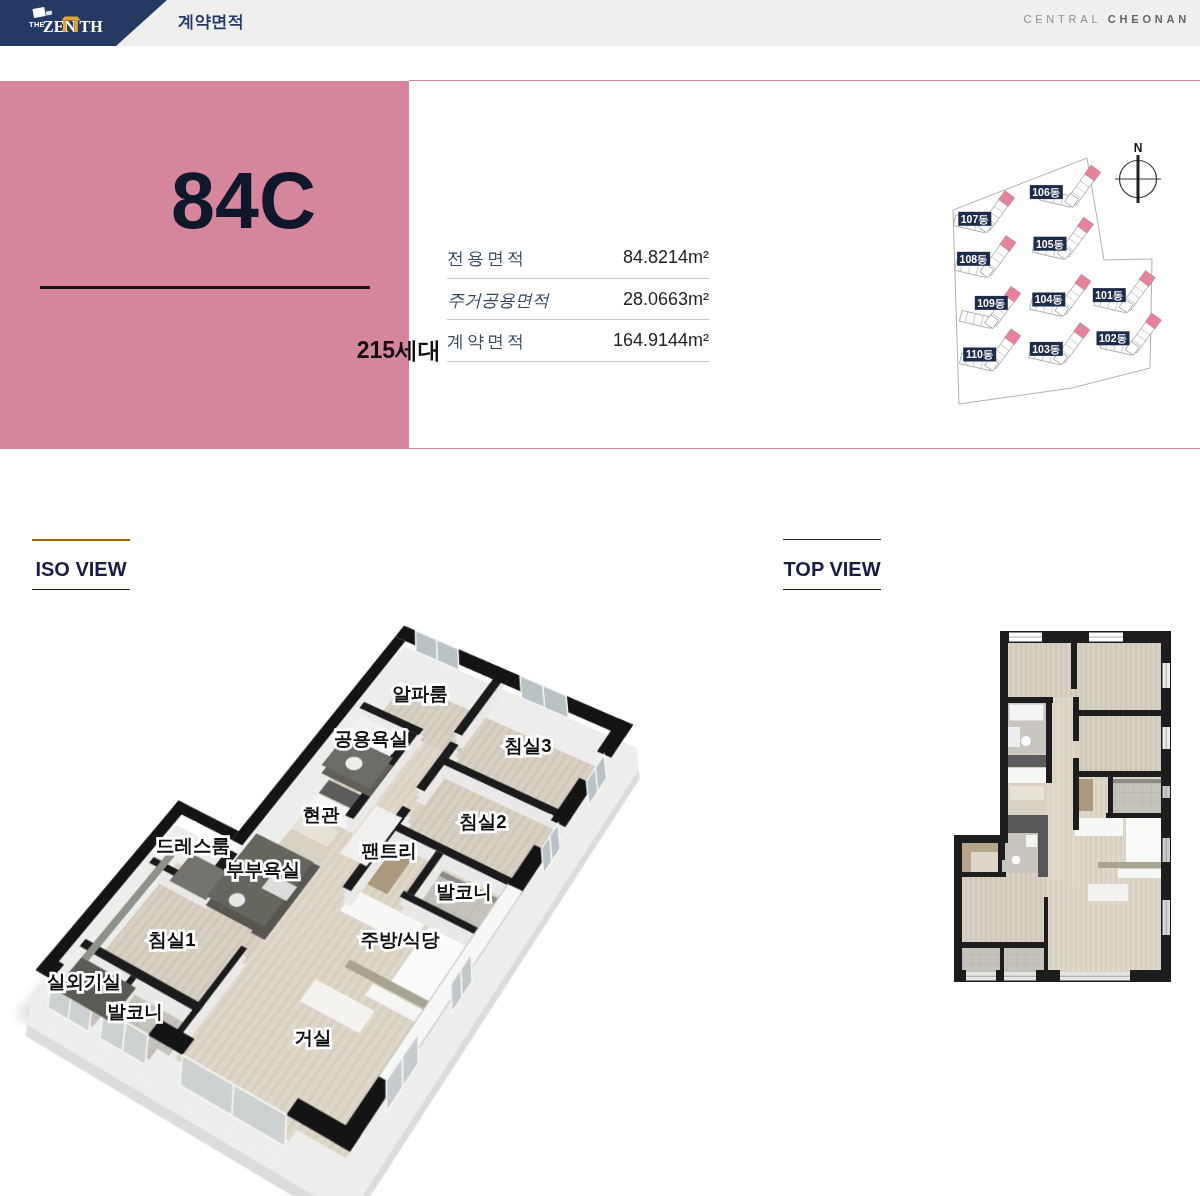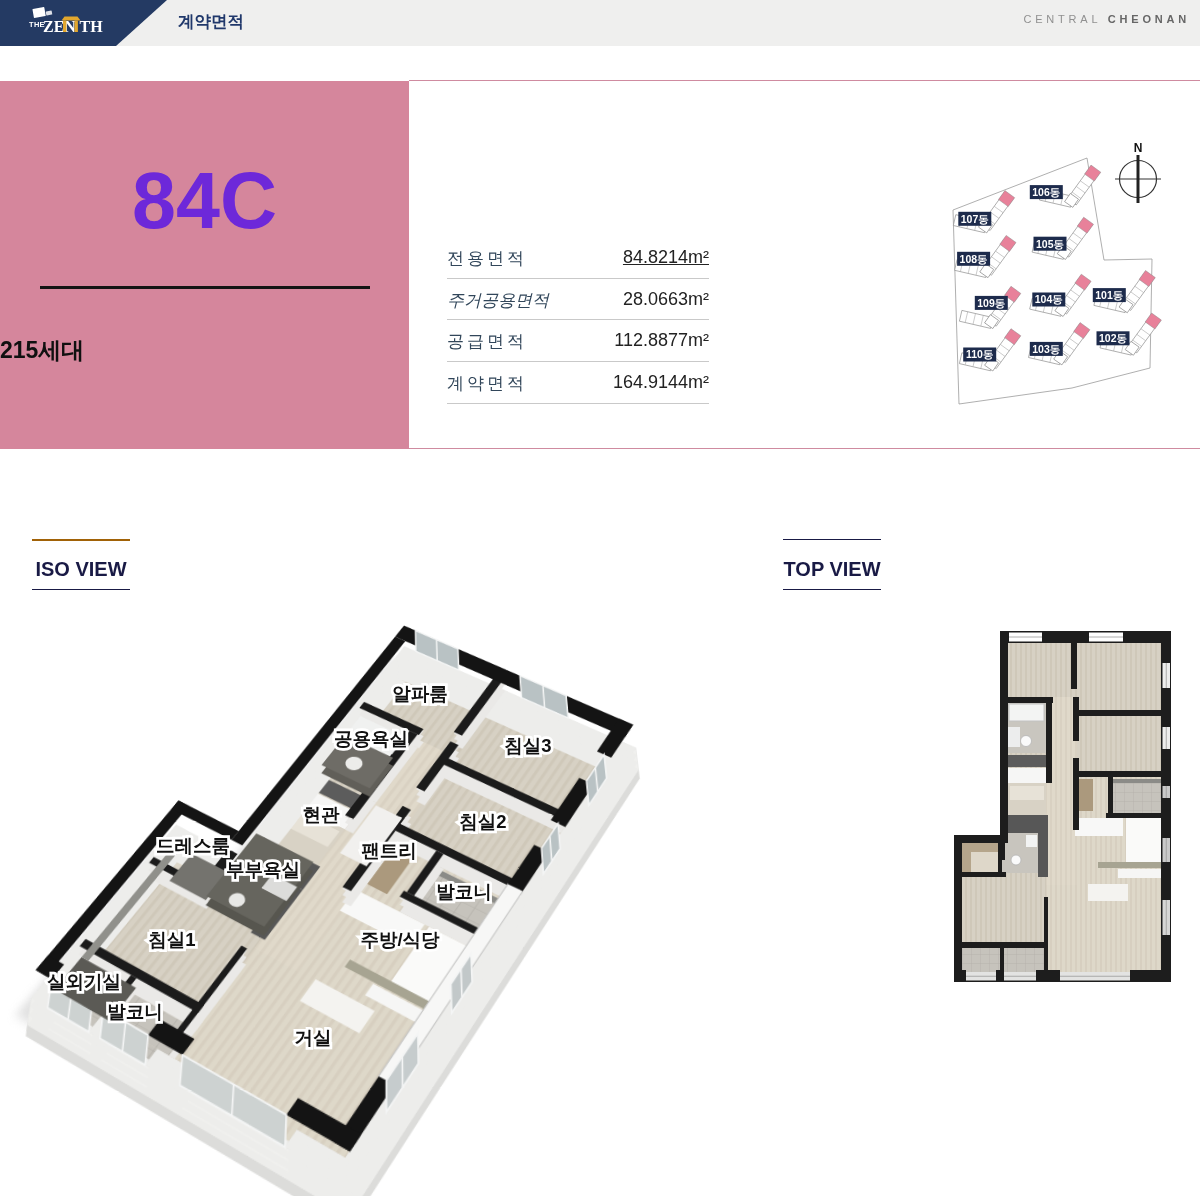--- a/index.html
+++ b/index.html
@@ -32,42 +32,38 @@
   <div class="abs" style="left:178px;top:11px;font-size:16.5px;font-weight:bold;color:#20386b;">계약면적</div>
 
   <div class="abs" style="left:16px;top:13px;width:1174px;text-align:right;font-size:11px;letter-spacing:3.8px;color:#909090;">CENTRAL <span style="color:#666;font-weight:bold;">CHEONAN</span></div>
 
   <div class="abs" style="left:409px;top:80px;width:791px;height:1px;background:#cf8ba0;"></div>
 
   <div class="abs" style="left:409px;top:448px;width:791px;height:1px;background:#cf8ba0;"></div>
 
   <div class="abs" style="left:0;top:81px;width:409px;height:368px;background:#d5869c;"></div>
 
-  <div class="abs" style="left:0;top:161px;width:409px;text-align:center;font-size:79px;font-weight:bold;color:#6d28d9;line-height:1;">84C</div>
+  <div class="abs" style="left:0;top:161px;width:409px;text-align:center;font-size:79px;font-weight:bold;color:#0f172a;line-height:1;padding-left:39px;">84C</div>
 
   <div class="abs" style="left:40px;top:286px;width:330px;height:3px;background:#141414;"></div>
 
-  <div class="abs" style="left:0;top:335px;width:441px;text-align:left;font-size:23px;font-weight:bold;color:#101010;">215세대</div>
+  <div class="abs" style="left:0;top:335px;width:441px;text-align:right;font-size:23px;font-weight:bold;color:#101010;">215세대</div>
 
   <div class="abs" style="left:447px;top:238px;width:262px;">
 
     <div style="position:relative;height:40px;border-bottom:1px solid #c9c9c9;">
       <span style="position:absolute;left:0;top:9px;font-size:17px;color:#31465a;letter-spacing:3px;">전용면적</span>
-      <span style="position:absolute;right:0;top:9px;font-size:18px;color:#222;text-decoration:underline;">84.8214m²</span>
+      <span style="position:absolute;right:0;top:9px;font-size:18px;color:#222;">84.8214m²</span>
     </div>
 
     <div style="position:relative;height:40px;border-bottom:1px solid #c9c9c9;">
       <span style="position:absolute;left:0;top:10px;font-size:17px;color:#31465a;font-style:italic;">주거공용면적</span>
       <span style="position:absolute;right:0;top:10px;font-size:18px;color:#222;">28.0663m²</span>
     </div>
 
-    <div style="position:relative;height:41px;border-bottom:1px solid #c9c9c9;">
-      <span style="position:absolute;left:0;top:10px;font-size:17px;color:#31465a;letter-spacing:3px;">공급면적</span>
-      <span style="position:absolute;right:0;top:10px;font-size:18px;color:#222;">112.8877m²</span>
-    </div>
 
     <div style="position:relative;height:41px;border-bottom:1px solid #c9c9c9;">
       <span style="position:absolute;left:0;top:10px;font-size:17px;color:#31465a;letter-spacing:3px;">계약면적</span>
       <span style="position:absolute;right:0;top:10px;font-size:18px;color:#222;">164.9144m²</span>
     </div>
   </div>
 
   <svg width="0" height="0" style="position:absolute;">
       <defs>
         <filter id="blur1" x="-20%" y="-20%" width="140%" height="140%">

